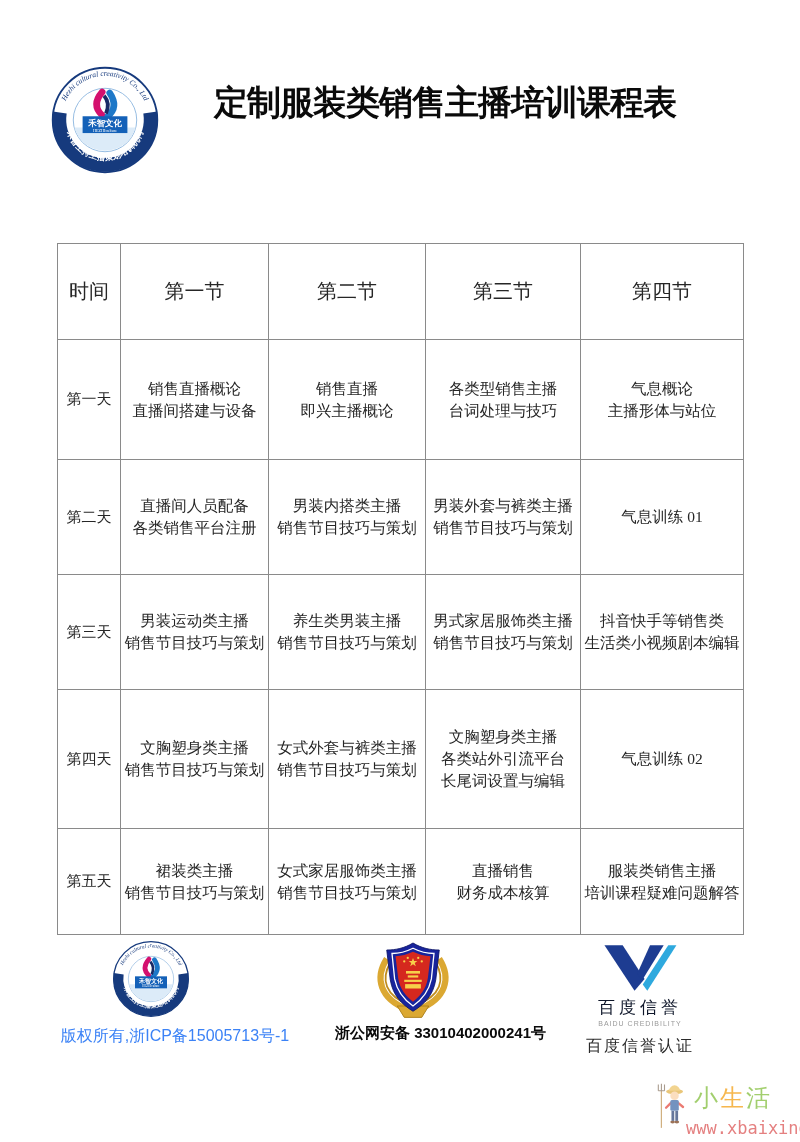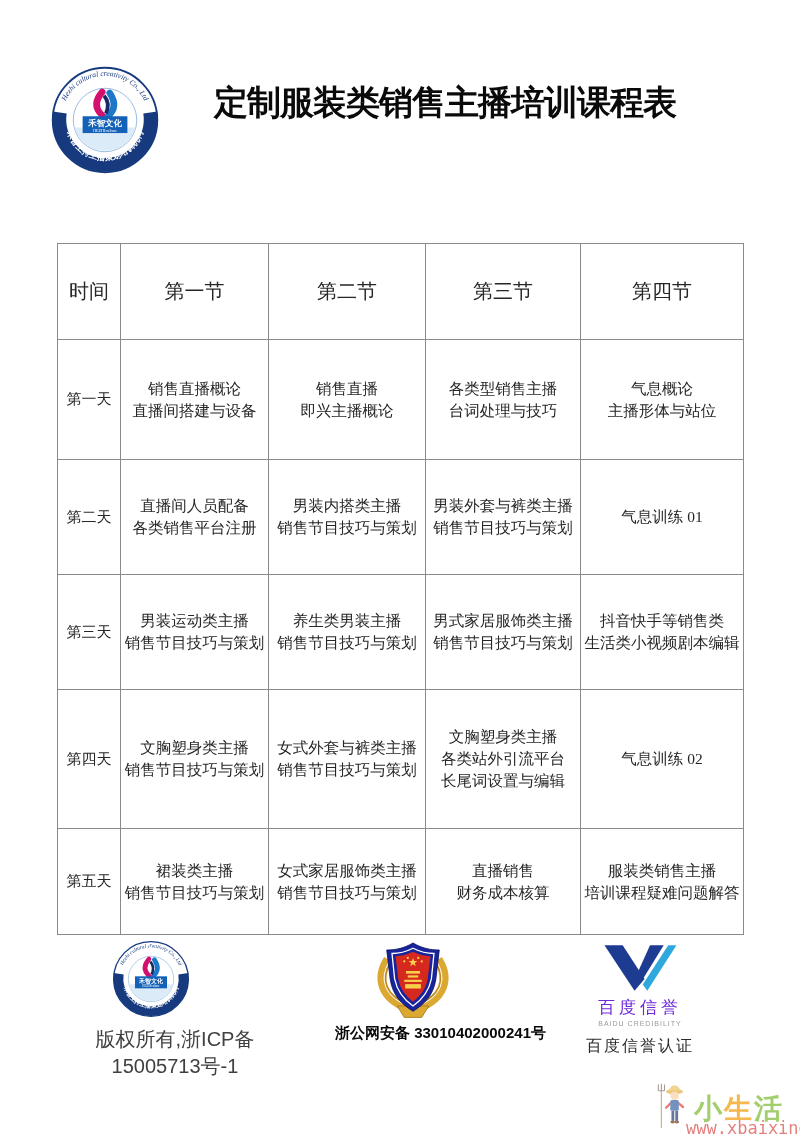--- a/index.html
+++ b/index.html
@@ -34,36 +34,36 @@
   table.course tbody tr:nth-child(3){height:115px;}
   table.course tbody tr:nth-child(4){height:139px;}
   table.course tbody tr:nth-child(5){height:106px;}
   table.course tbody th.day{font-size:15px;}
   .cell{display:flex;flex-direction:column;justify-content:center;align-items:center;row-gap:6px;height:100%;}
   .cell .line{font-size:15.5px;line-height:16px;white-space:nowrap;}
   
   .footer-text{font-family:"Liberation Sans","DejaVu Sans",sans-serif;}
   .copyright{
     position:absolute;left:55px;top:1026px;width:240px;text-align:center;
-    font-size:20px;font-weight:500;color:#404040;
+    font-size:16px;font-weight:500;color:#3b82f6;
   }
   .police-badge{position:absolute;left:369px;top:936px;width:88px;height:84px;}
   .police-text{
     position:absolute;left:318px;top:1024px;width:245px;text-align:center;
     font-size:15px;font-weight:bold;color:#0a0a0a;white-space:nowrap;
   }
   .baidu-block{position:absolute;left:578px;top:942px;width:124px;text-align:center;}
   .baidu-v{display:block;margin:0 auto;width:82px;height:52px;}
-  .baidu-cn{font-size:17px;letter-spacing:4px;color:#6d28d9;margin-top:2px;}
+  .baidu-cn{font-size:17px;letter-spacing:4px;color:#0f172a;margin-top:2px;}
   .baidu-en{font-size:7px;letter-spacing:1px;color:#9a9a9a;margin-top:1px;}
   .baidu-cert{font-size:16px;letter-spacing:2px;color:#2a2a2a;margin-top:9px;font-weight:500;}
   
   .watermark{position:absolute;left:652px;top:1074px;width:148px;height:66px;font-family:"Liberation Sans","DejaVu Sans",sans-serif;}
   .wm-figure{position:absolute;left:4px;top:4px;width:34px;height:58px;opacity:.85;}
-  .wm-text{position:absolute;left:42px;top:16px;font-size:28px;font-weight:bold;letter-spacing:2px;white-space:nowrap;opacity:.8;}
+  .wm-text{position:absolute;left:42px;top:8px;font-size:24px;font-weight:normal;letter-spacing:2px;white-space:nowrap;opacity:.8;}
   .wm-url{position:absolute;left:34px;top:44px;font-size:17px;color:#e06a6a;font-family:"DejaVu Sans Mono",monospace;opacity:.85;white-space:nowrap;}
 </style>
 </head>
 <body>
 
 <div class="page">
 
   <svg class="logo-header" viewBox="-60 -60 120 120">
     <circle r="56" fill="#ffffff" stroke="#163a7d" stroke-width="2"></circle>
     <path d="M -48.5,-8 A 49,49 0 1 0 48.5,-8" stroke="#163a7d" stroke-width="15" fill="none"></path>

